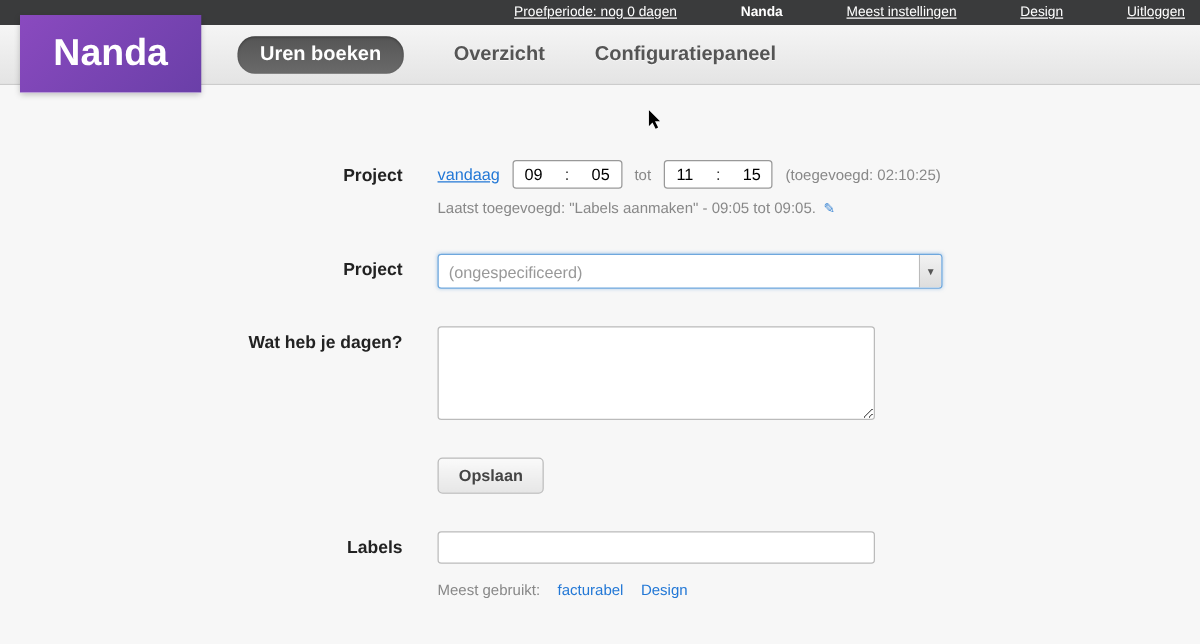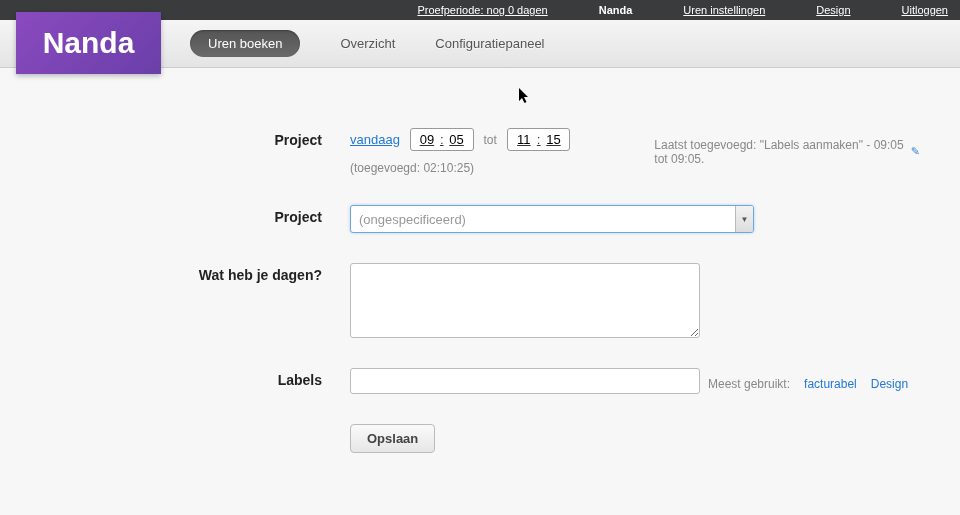--- a/index.html
+++ b/index.html
@@ -45,22 +45,22 @@
       color: #fff;
       font-size: 30px;
       font-weight: 600;
       display: flex;
       align-items: center;
       justify-content: center;
       box-shadow: 0 2px 5px rgba(0,0,0,0.25);
     }
     .nav-tab {
       color: #555;
-      font-weight: normal;
-      font-size: 13px;
+      font-weight: bold;
+      font-size: 16px;
       cursor: pointer;
       text-shadow: 0 1px 0 rgba(255,255,255,0.6);
     }
     .nav-tab.active {
       background: linear-gradient(#555, #6a6a6a);
       color: #fff;
       padding: 6px 18px;
       border-radius: 14px;
       text-shadow: none;
       box-shadow: inset 0 1px 2px rgba(0,0,0,0.3);
@@ -78,35 +78,34 @@
       text-align: right;
       padding-right: 28px;
       font-weight: bold;
       font-size: 14px;
       color: #222;
       padding-top: 4px;
     }
     .form-content {
       flex: 1;
       display: flex;
-      flex-direction: row;
+      flex-direction: column;
       gap: 8px;
     }
     .inline { display: flex; align-items: center; gap: 10px; flex-wrap: wrap; }
     .link-blue { color: #2378d6; text-decoration: underline; cursor: pointer; font-size: 13px; }
     .time-box {
       border: 1px solid #999;
       border-radius: 3px;
       padding: 3px 6px;
       background: #fff;
       display: inline-flex;
       align-items: center;
-      gap: 3px;
-      font-size: 13px;
-      text-decoration: underline;
+      gap: 15px;
+      font-size: 13px;
     }
     .time-box input {
       width: 20px;
       border: none;
       outline: none;
       text-align: center;
       font-size: 13px;
       font-family: inherit;
     }
     .muted { color: #888; font-size: 12px; text-align: right; }
@@ -179,21 +178,21 @@
       color: #000;
       pointer-events: none;
     }
   </style>
 </head>
 <body>
 
 <div class="topbar">
   <a>Proefperiode: nog 0 dagen</a>
   <a class="no-underline">Nanda</a>
-  <a>Uren instellingen</a>
+  <a>Meest instellingen</a>
   <a>Design</a>
   <a>Uitloggen</a>
 </div>
 
 <div class="navbar">
   <div class="logo">Nanda</div>
   <span class="nav-tab active">Uren boeken</span>
   <span class="nav-tab">Overzicht</span>
   <span class="nav-tab">Configuratiepaneel</span>
 </div>
@@ -236,39 +235,39 @@
   </div>
 
   <div class="form-row">
     <div class="form-label">Wat heb je dagen?</div>
     <div class="form-content">
       <textarea class="desc" style=""></textarea>
     </div>
   </div>
 
   <div class="form-row">
+    <div class="form-label"></div>
+    <div class="form-content">
+      <div>
+        <button class="save-btn">Opslaan</button>
+      </div>
+    </div>
+  </div>
+
+  <div class="form-row">
     <div class="form-label">Labels</div>
     <div class="form-content">
       <input class="labels-input" type="text" style="">
       <div class="tag-row">
         <span>Meest gebruikt:</span>
         <span class="tag">facturabel</span>
         <span class="tag">Design</span>
       </div>
     </div>
   </div>
 
-  <div class="form-row">
-    <div class="form-label"></div>
-    <div class="form-content">
-      <div>
-        <button class="save-btn">Opslaan</button>
-      </div>
-    </div>
-  </div>
-
 </div>
 
 <div class="cursor-arrow">
   <svg width="12" height="16" viewBox="0 0 12 16">
       <path d="M0 0 L0 13 L3 10 L5.5 15 L7.5 14 L5 9 L9 9 Z" fill="#000"></path>
     </svg>
 </div>
 
 </body></html>

